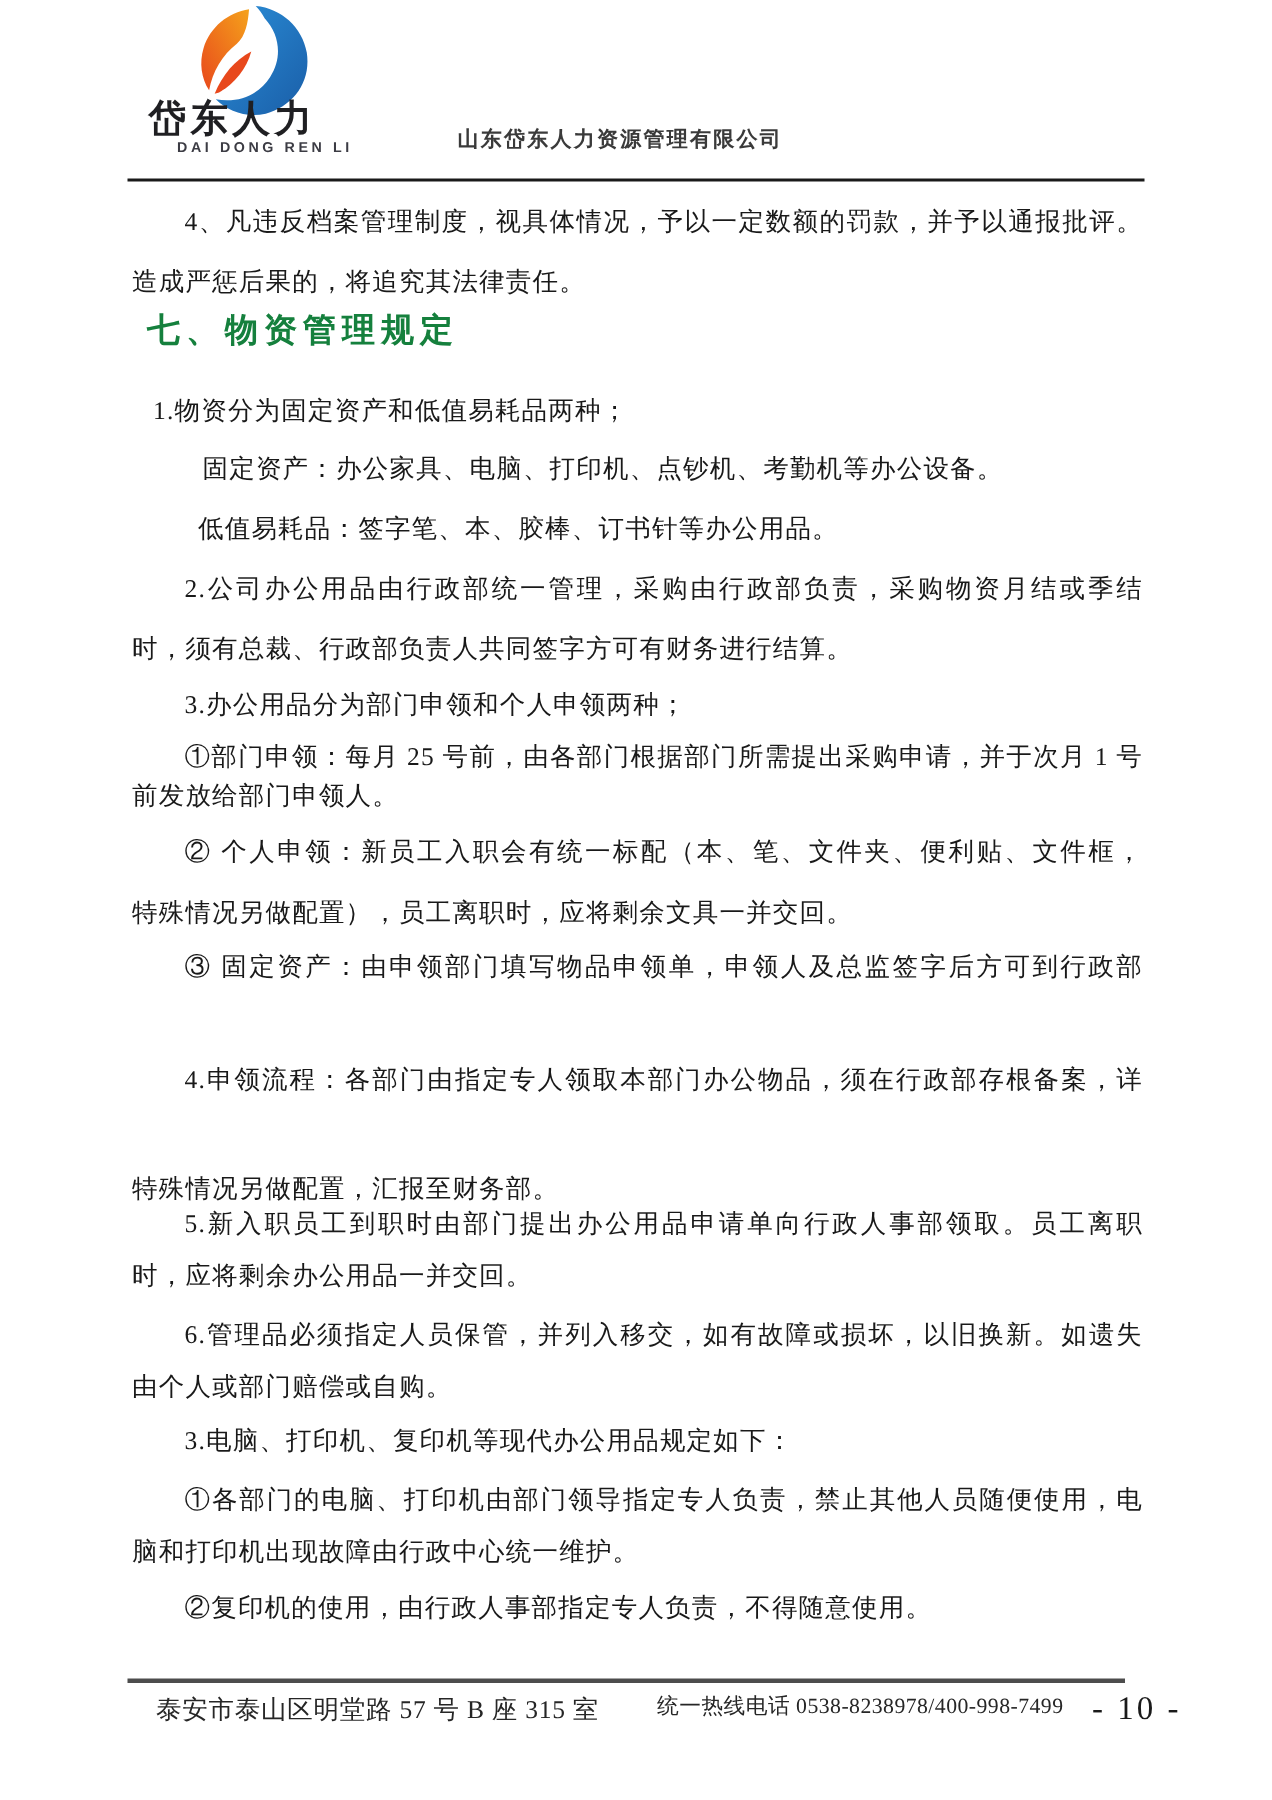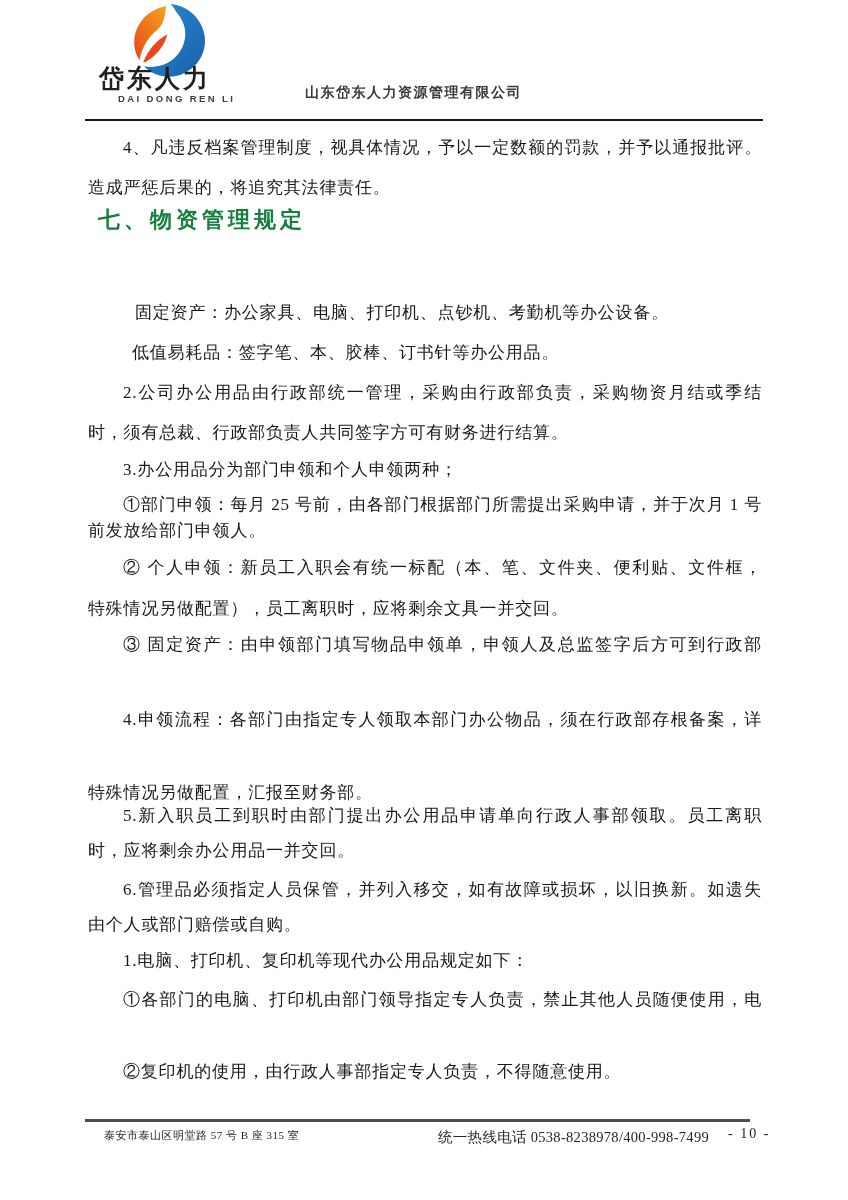--- a/index.html
+++ b/index.html
@@ -24,23 +24,23 @@
     letter-spacing:0.8px;color:#191919;
   }
   .just{text-align:justify;text-align-last:justify;}
   .heading{
     position:absolute;left:86px;top:205px;font-size:22px;font-weight:bold;
     letter-spacing:4px;color:#15803d;margin-left:12px;
   }
 
   
   .footer-rule{position:absolute;left:85px;top:1119px;width:665px;height:3px;background:#4d4d4d;}
-  .footer-address{position:absolute;left:104px;top:1128px;font-size:11px;letter-spacing:0.5px;color:#262626;}
+  .footer-address{position:absolute;left:104px;top:1128px;font-size:17px;letter-spacing:0.5px;color:#262626;}
   .footer-hotline{position:absolute;left:438px;top:1128px;font-size:14.5px;letter-spacing:0.3px;color:#262626;}
-  .page-number{position:absolute;left:728px;top:1126px;font-size:14px;letter-spacing:2px;color:#1a1a1a;}
+  .page-number{position:absolute;left:728px;top:1126px;font-size:22px;letter-spacing:2px;color:#1a1a1a;}
 </style>
 </head>
 <body>
 
 <div class="page">
 
   <svg class="logo-swirl" viewBox="0 0 100 100">
     <defs>
       <linearGradient id="og" x1="0" y1="1" x2="1" y2="0">
         <stop offset="0" stop-color="#e8481c"></stop>
@@ -60,38 +60,40 @@
   <div class="logo-cn">岱东人力</div>
   <div class="logo-en">DAI DONG REN LI</div>
   <div class="company-name">山东岱东人力资源管理有限公司</div>
   <div class="header-rule"></div>
 
   <div class="line just" style="top:136px;text-indent:35px">4、凡违反档案管理制度，视具体情况，予以一定数额的罚款，并予以通报批评。</div>
   <div class="line" style="top:176px">造成严惩后果的，将追究其法律责任。</div>
 
   <div class="heading">七、物资管理规定</div>
 
+  <div class="line" style="top:262px;text-indent:14px">1.物资分为固定资产和低值易耗品两种；</div>
   <div class="line" style="top:301px;text-indent:47px">固定资产：办公家具、电脑、打印机、点钞机、考勤机等办公设备。</div>
   <div class="line" style="top:341px;text-indent:44px">低值易耗品：签字笔、本、胶棒、订书针等办公用品。</div>
   <div class="line just" style="top:381px;text-indent:35px">2.公司办公用品由行政部统一管理，采购由行政部负责，采购物资月结或季结</div>
   <div class="line" style="top:421px">时，须有总裁、行政部负责人共同签字方可有财务进行结算。</div>
   <div class="line" style="top:458px;text-indent:35px">3.办公用品分为部门申领和个人申领两种；</div>
   <div class="line just" style="top:493px;text-indent:35px">①部门申领：每月 25 号前，由各部门根据部门所需提出采购申请，并于次月 1 号</div>
   <div class="line" style="top:519px">前发放给部门申领人。</div>
   <div class="line just" style="top:556px;text-indent:35px">② 个人申领：新员工入职会有统一标配（本、笔、文件夹、便利贴、文件框，</div>
   <div class="line" style="top:597px">特殊情况另做配置），员工离职时，应将剩余文具一并交回。</div>
   <div class="line just" style="top:633px;text-indent:35px">③ 固定资产：由申领部门填写物品申领单，申领人及总监签字后方可到行政部</div>
   <div class="line just" style="top:708px;text-indent:35px">4.申领流程：各部门由指定专人领取本部门办公物品，须在行政部存根备案，详</div>
   <div class="line" style="top:781px">特殊情况另做配置，汇报至财务部。</div>
   <div class="line just" style="top:804px;text-indent:35px">5.新入职员工到职时由部门提出办公用品申请单向行政人事部领取。员工离职</div>
   <div class="line" style="top:839px">时，应将剩余办公用品一并交回。</div>
   <div class="line just" style="top:878px;text-indent:35px">6.管理品必须指定人员保管，并列入移交，如有故障或损坏，以旧换新。如遗失</div>
   <div class="line" style="top:913px">由个人或部门赔偿或自购。</div>
-  <div class="line" style="top:949px;text-indent:35px">1.电脑、打印机、复印机等现代办公用品规定如下：</div>
+  <div class="line" style="top:949px;text-indent:35px">3.电脑、打印机、复印机等现代办公用品规定如下：</div>
   <div class="line just" style="top:988px;text-indent:35px">①各部门的电脑、打印机由部门领导指定专人负责，禁止其他人员随便使用，电</div>
+  <div class="line" style="top:1023px">脑和打印机出现故障由行政中心统一维护。</div>
   <div class="line" style="top:1060px;text-indent:35px">②复印机的使用，由行政人事部指定专人负责，不得随意使用。</div>
 
   <div class="footer-rule"></div>
   <div class="footer-address">泰安市泰山区明堂路 57 号 B 座 315 室</div>
   <div class="footer-hotline">统一热线电话 0538-8238978/400-998-7499</div>
   <div class="page-number">- 10 -</div>
 
 </div>
 
 </body></html>

